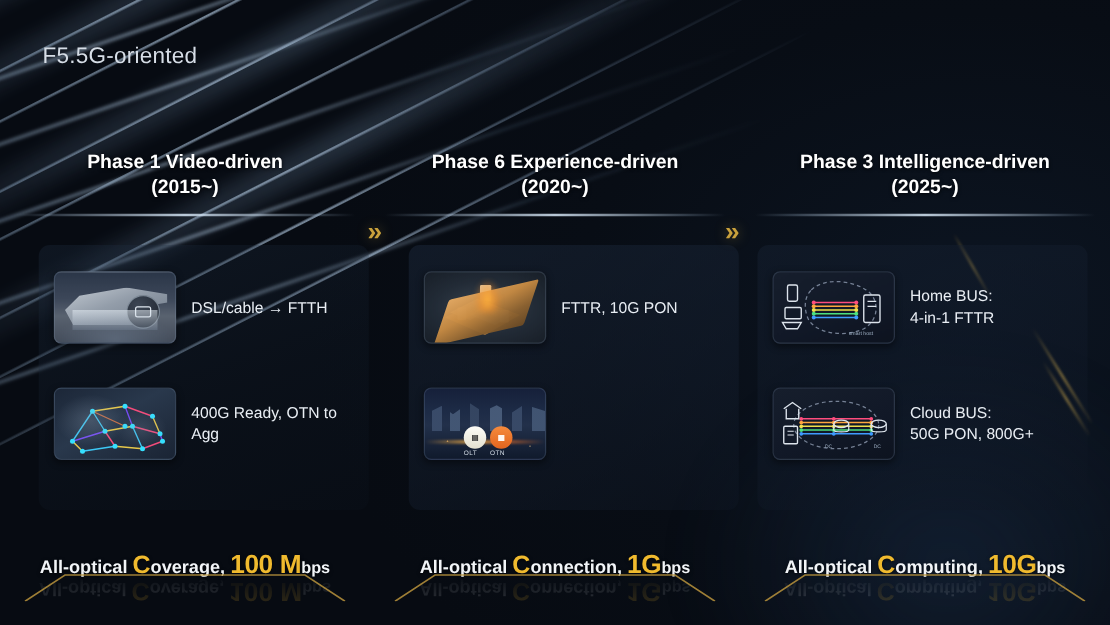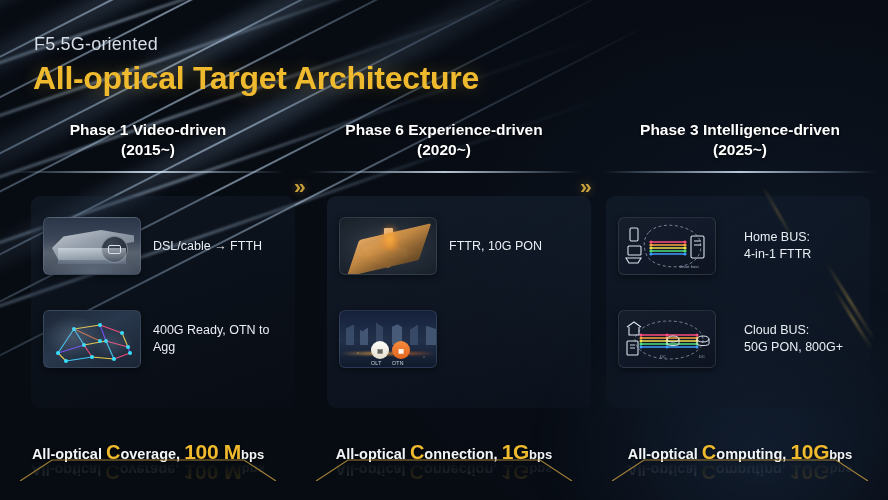--- a/index.html
+++ b/index.html
@@ -133,21 +133,21 @@
     border:1px solid rgba(160,185,215,.16);
     box-shadow:0 2px 6px rgba(0,0,0,.45);
   }
   .rowlabel {
     margin-left:12px;
     color:#e9eef4;
     font-size:12.5px;
     line-height:17px;
     white-space:pre-line;
   }
-  .col-right .rowlabel { margin-left:28px; font-size:12.5px; }
+  .col-right .rowlabel { margin-left:12px; font-size:12.5px; }
 
   
   .art-house {
     background:
       radial-gradient(ellipse 70% 50% at 50% 95%,rgba(110,125,145,.5) 0%,rgba(40,50,65,0) 70%),
       linear-gradient(180deg,#2b3648 0%,#3c4759 38%,#59626f 62%,#424b59 100%);
   }
   .art-house::before {
     content:""; position:absolute; left:8px; top:12px; width:82px; height:30px;
     background:linear-gradient(160deg,#cfd6dd 0%,#9aa4b0 45%,#707b8a 100%);
@@ -313,21 +313,20 @@
       <i style="top:128px"></i>
     <i style="top:190px"></i>
       <i style="top:250px"></i>
   </div>
   <div class="glowbr"></div>
   <div class="goldslash" style="left:805px; top:300px; width:90px; transform:rotate(58deg);"></div>
   <div class="goldslash" style="left:818px; top:318px; width:70px; transform:rotate(58deg);"></div>
   <div class="goldslash" style="left:748px; top:212px; width:60px; transform:rotate(60deg); opacity:.7;"></div>
 
   <div class="kicker">F5.5G-oriented</div>
-  <div class="maintitle">All-optical Target Architecture</div>
 
   <div class="cols">
 
     <div class="col col-left">
       <div class="phase-title">
         <span>Phase 1 Video-driven</span>
         <span class="yr">(2015~)</span>
       </div>
       <div class="divider"></div>
       <div class="panel">

